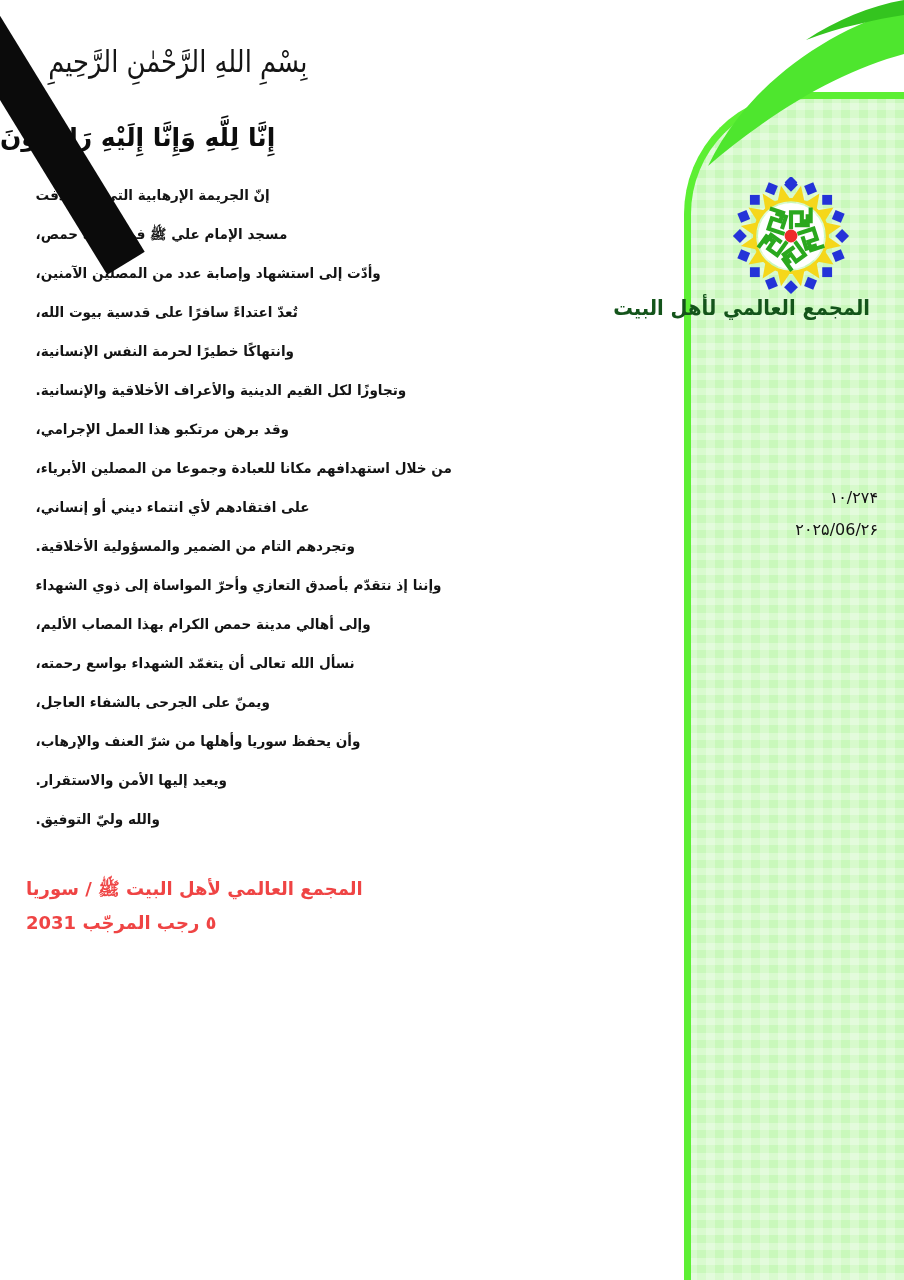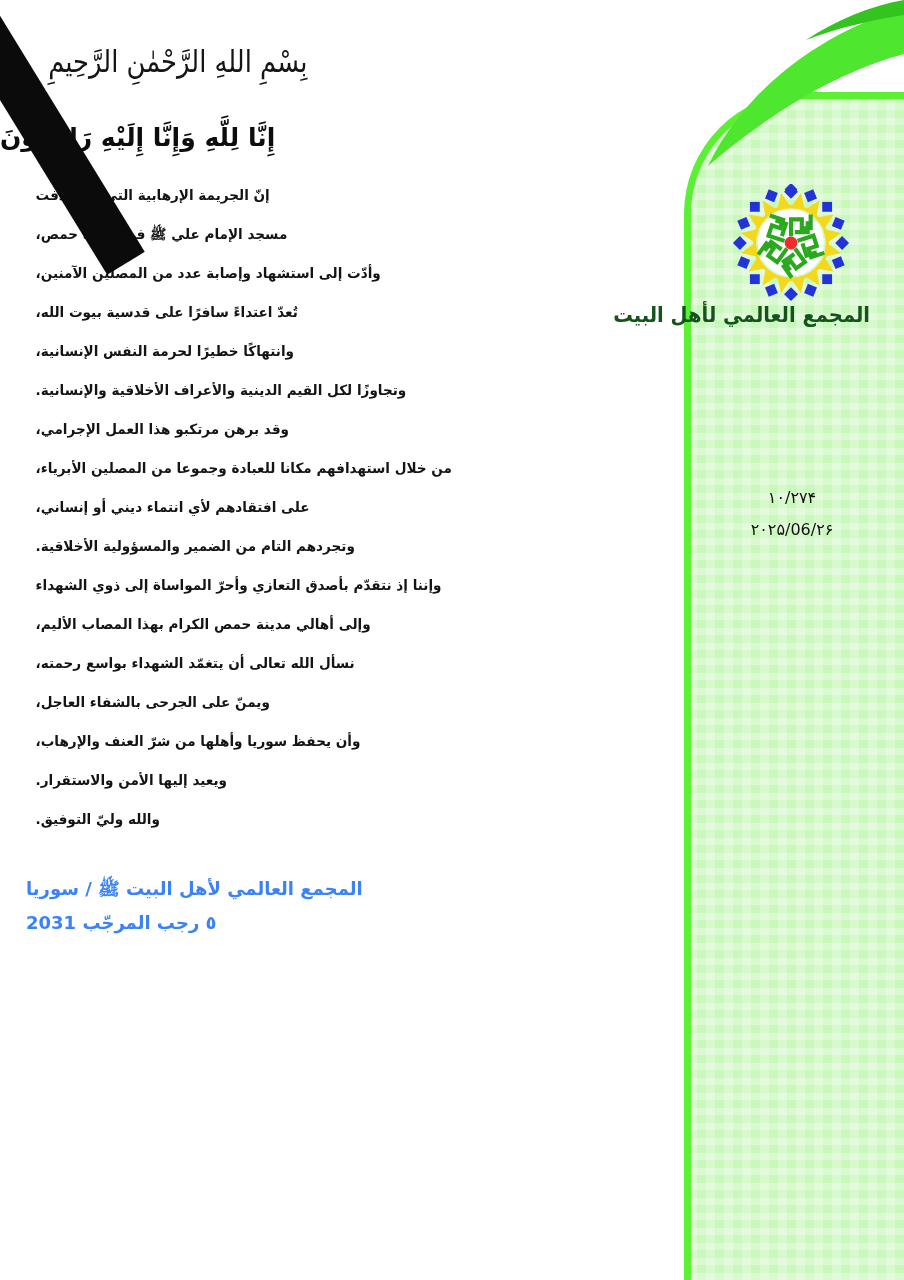--- a/index.html
+++ b/index.html
@@ -76,21 +76,21 @@
     width: 250px;
     height: 180px;
     z-index: 4;
     pointer-events: none;
   }
 
   
   .emblem-block {
     position: absolute;
     right: 28px;
-    top: 184px;
+    top: 177px;
     width: 170px;
     text-align: center;
     z-index: 5;
   }
   .emblem-mark { width: 118px; height: 118px; display: block; margin: 0 auto; }
   .emblem-word {
     margin-top: 2px;
     font-family: "DejaVu Sans", sans-serif;
     font-size: 21px;
     font-weight: 700;
@@ -100,21 +100,21 @@
     white-space: nowrap;
     transform: scaleX(0.93);
   }
 
   
   .ref-block {
     position: absolute;
     right: 26px;
     top: 482px;
     width: 172px;
-    text-align: center;
+    text-align: right;
     z-index: 5;
     color: #111111;
     font-family: "DejaVu Sans", sans-serif;
     font-size: 16px;
     line-height: 2.0;
     direction: ltr;
   }
 
   
   .content {
@@ -158,21 +158,21 @@
     white-space: nowrap;
     margin: 0 0 25px 0;
     transform: scaleX(0.97);
   }
 
   .signature {
     margin: 46px 26px 0 26px;
     font-family: "DejaVu Sans", sans-serif;
     font-size: 18px;
     font-weight: 700;
-    color: #3b82f6;
+    color: #ef4444;
     line-height: 1.9;
   }
   .sig-line { display: block; white-space: nowrap; }
 </style>
 </head>
 <body>
 
 <div id="page">
 
   <div class="mourning-ribbon"></div>

